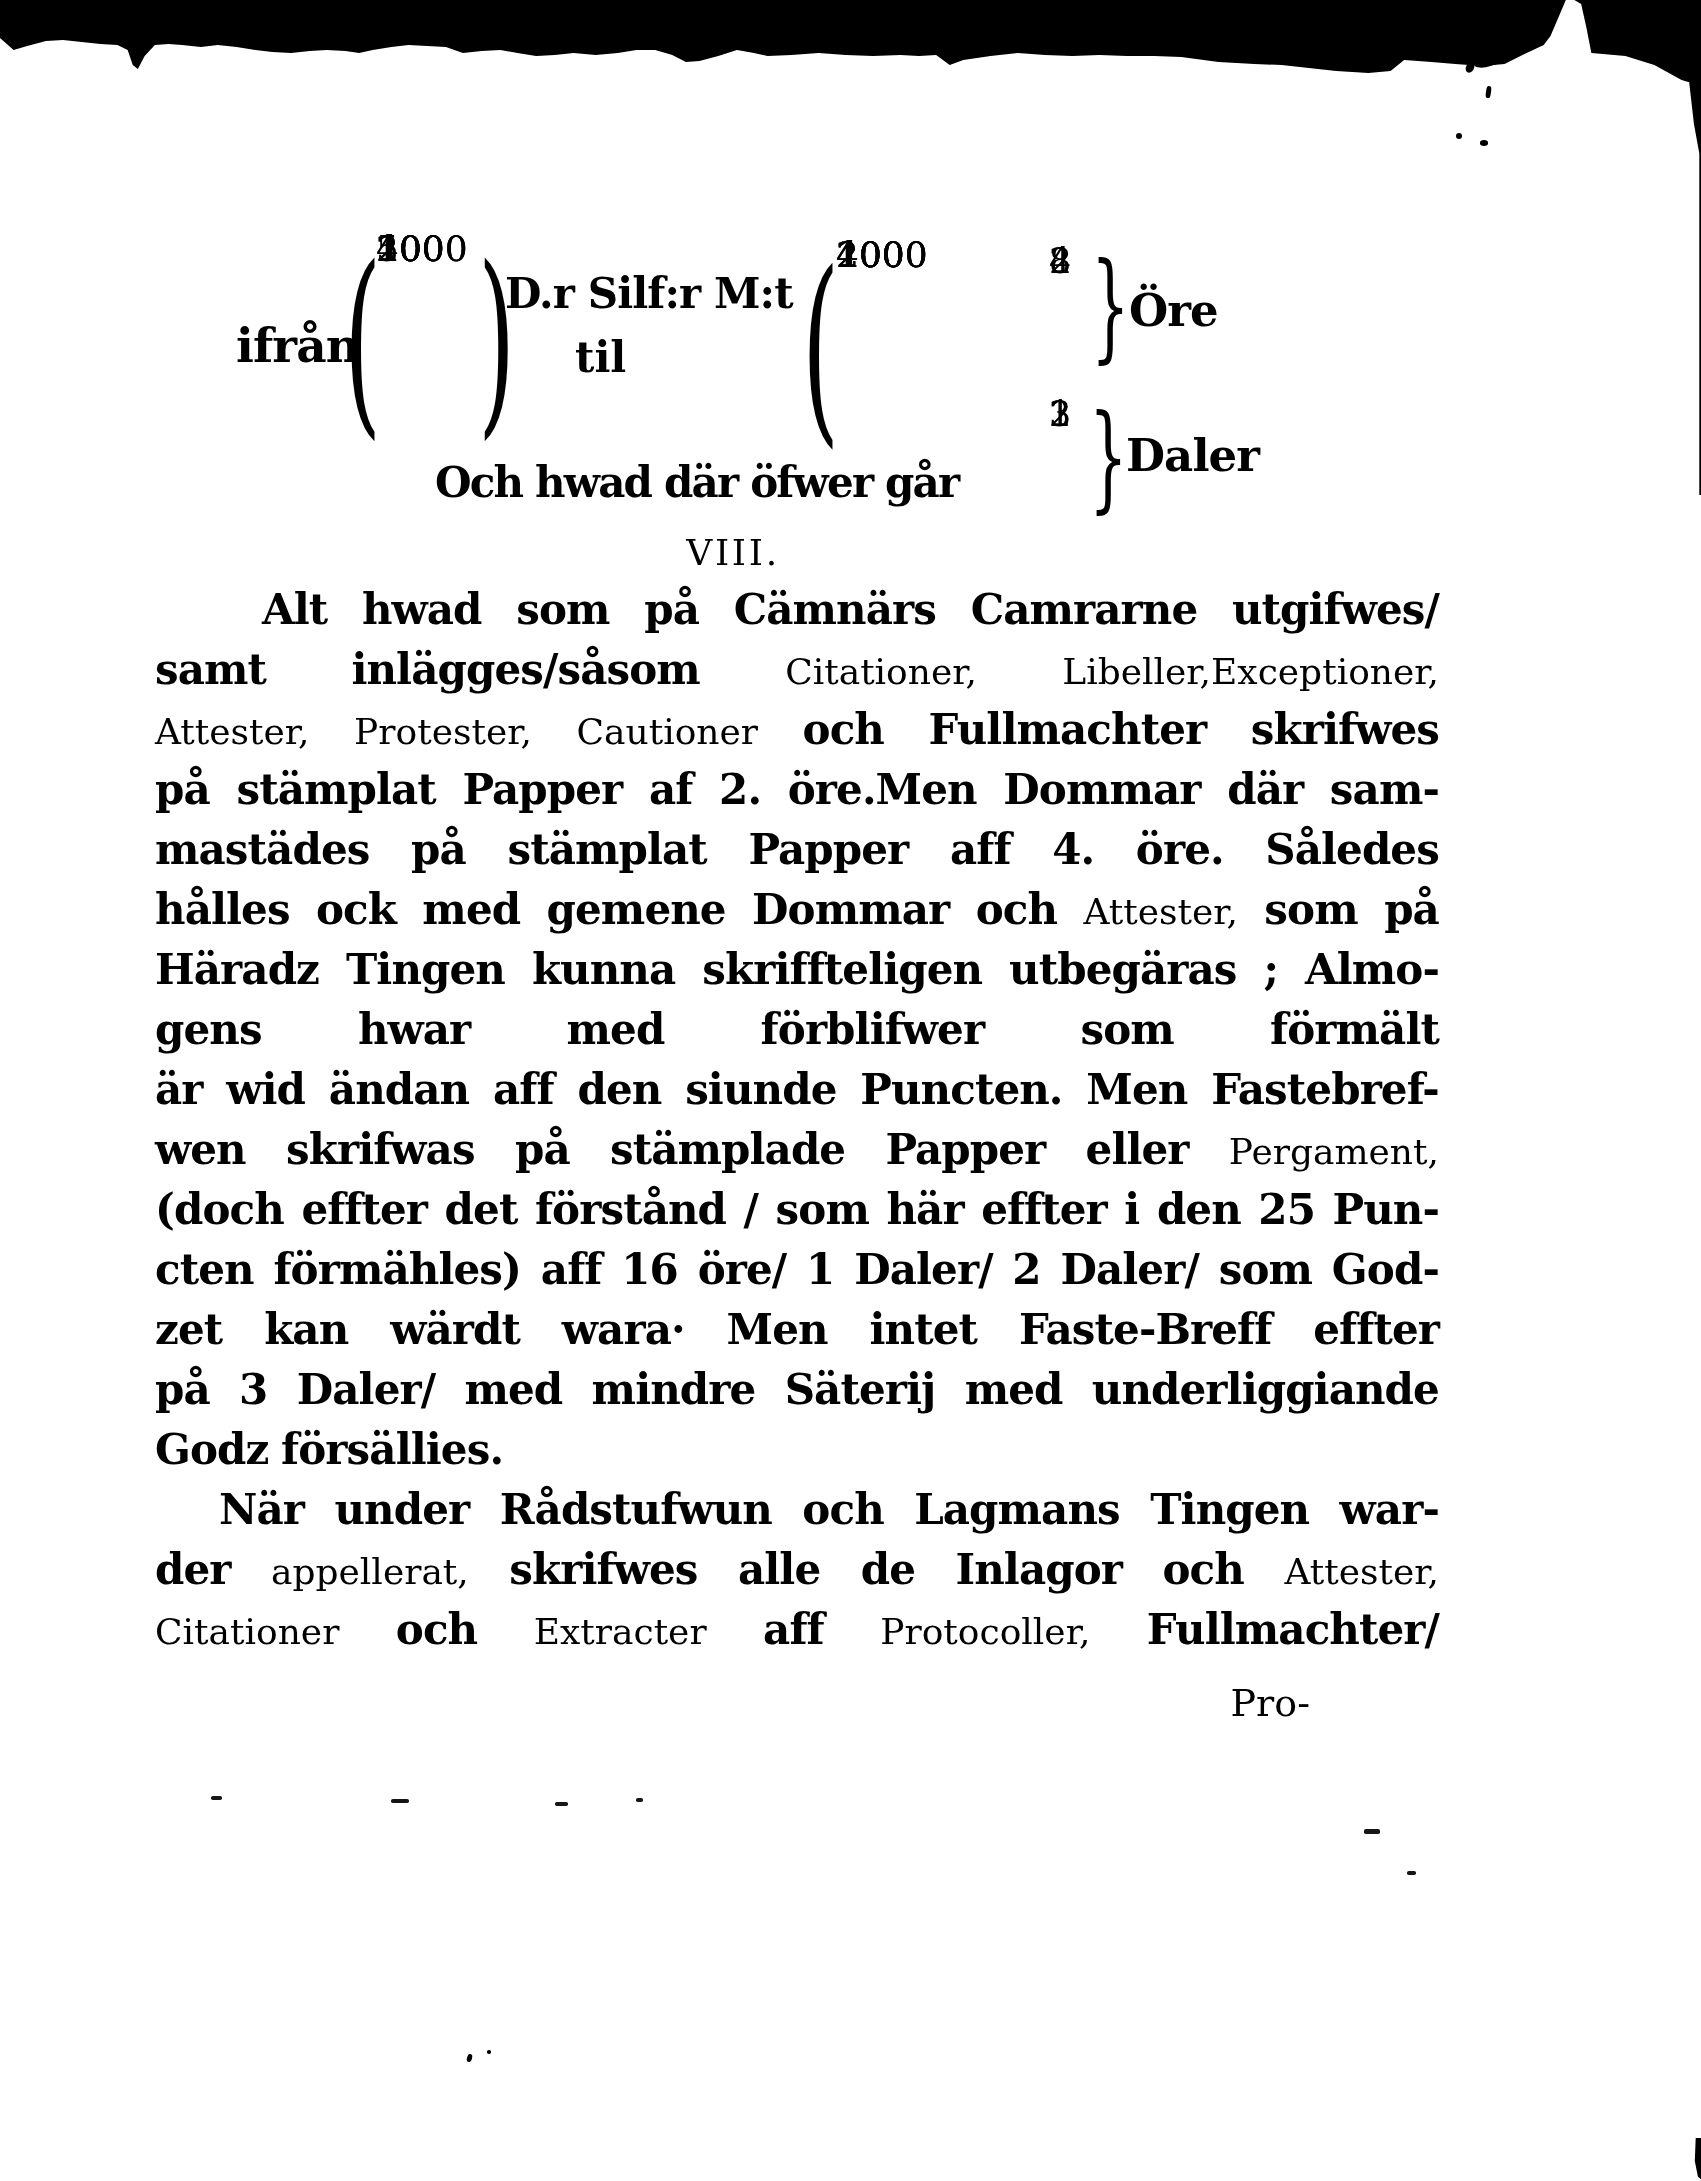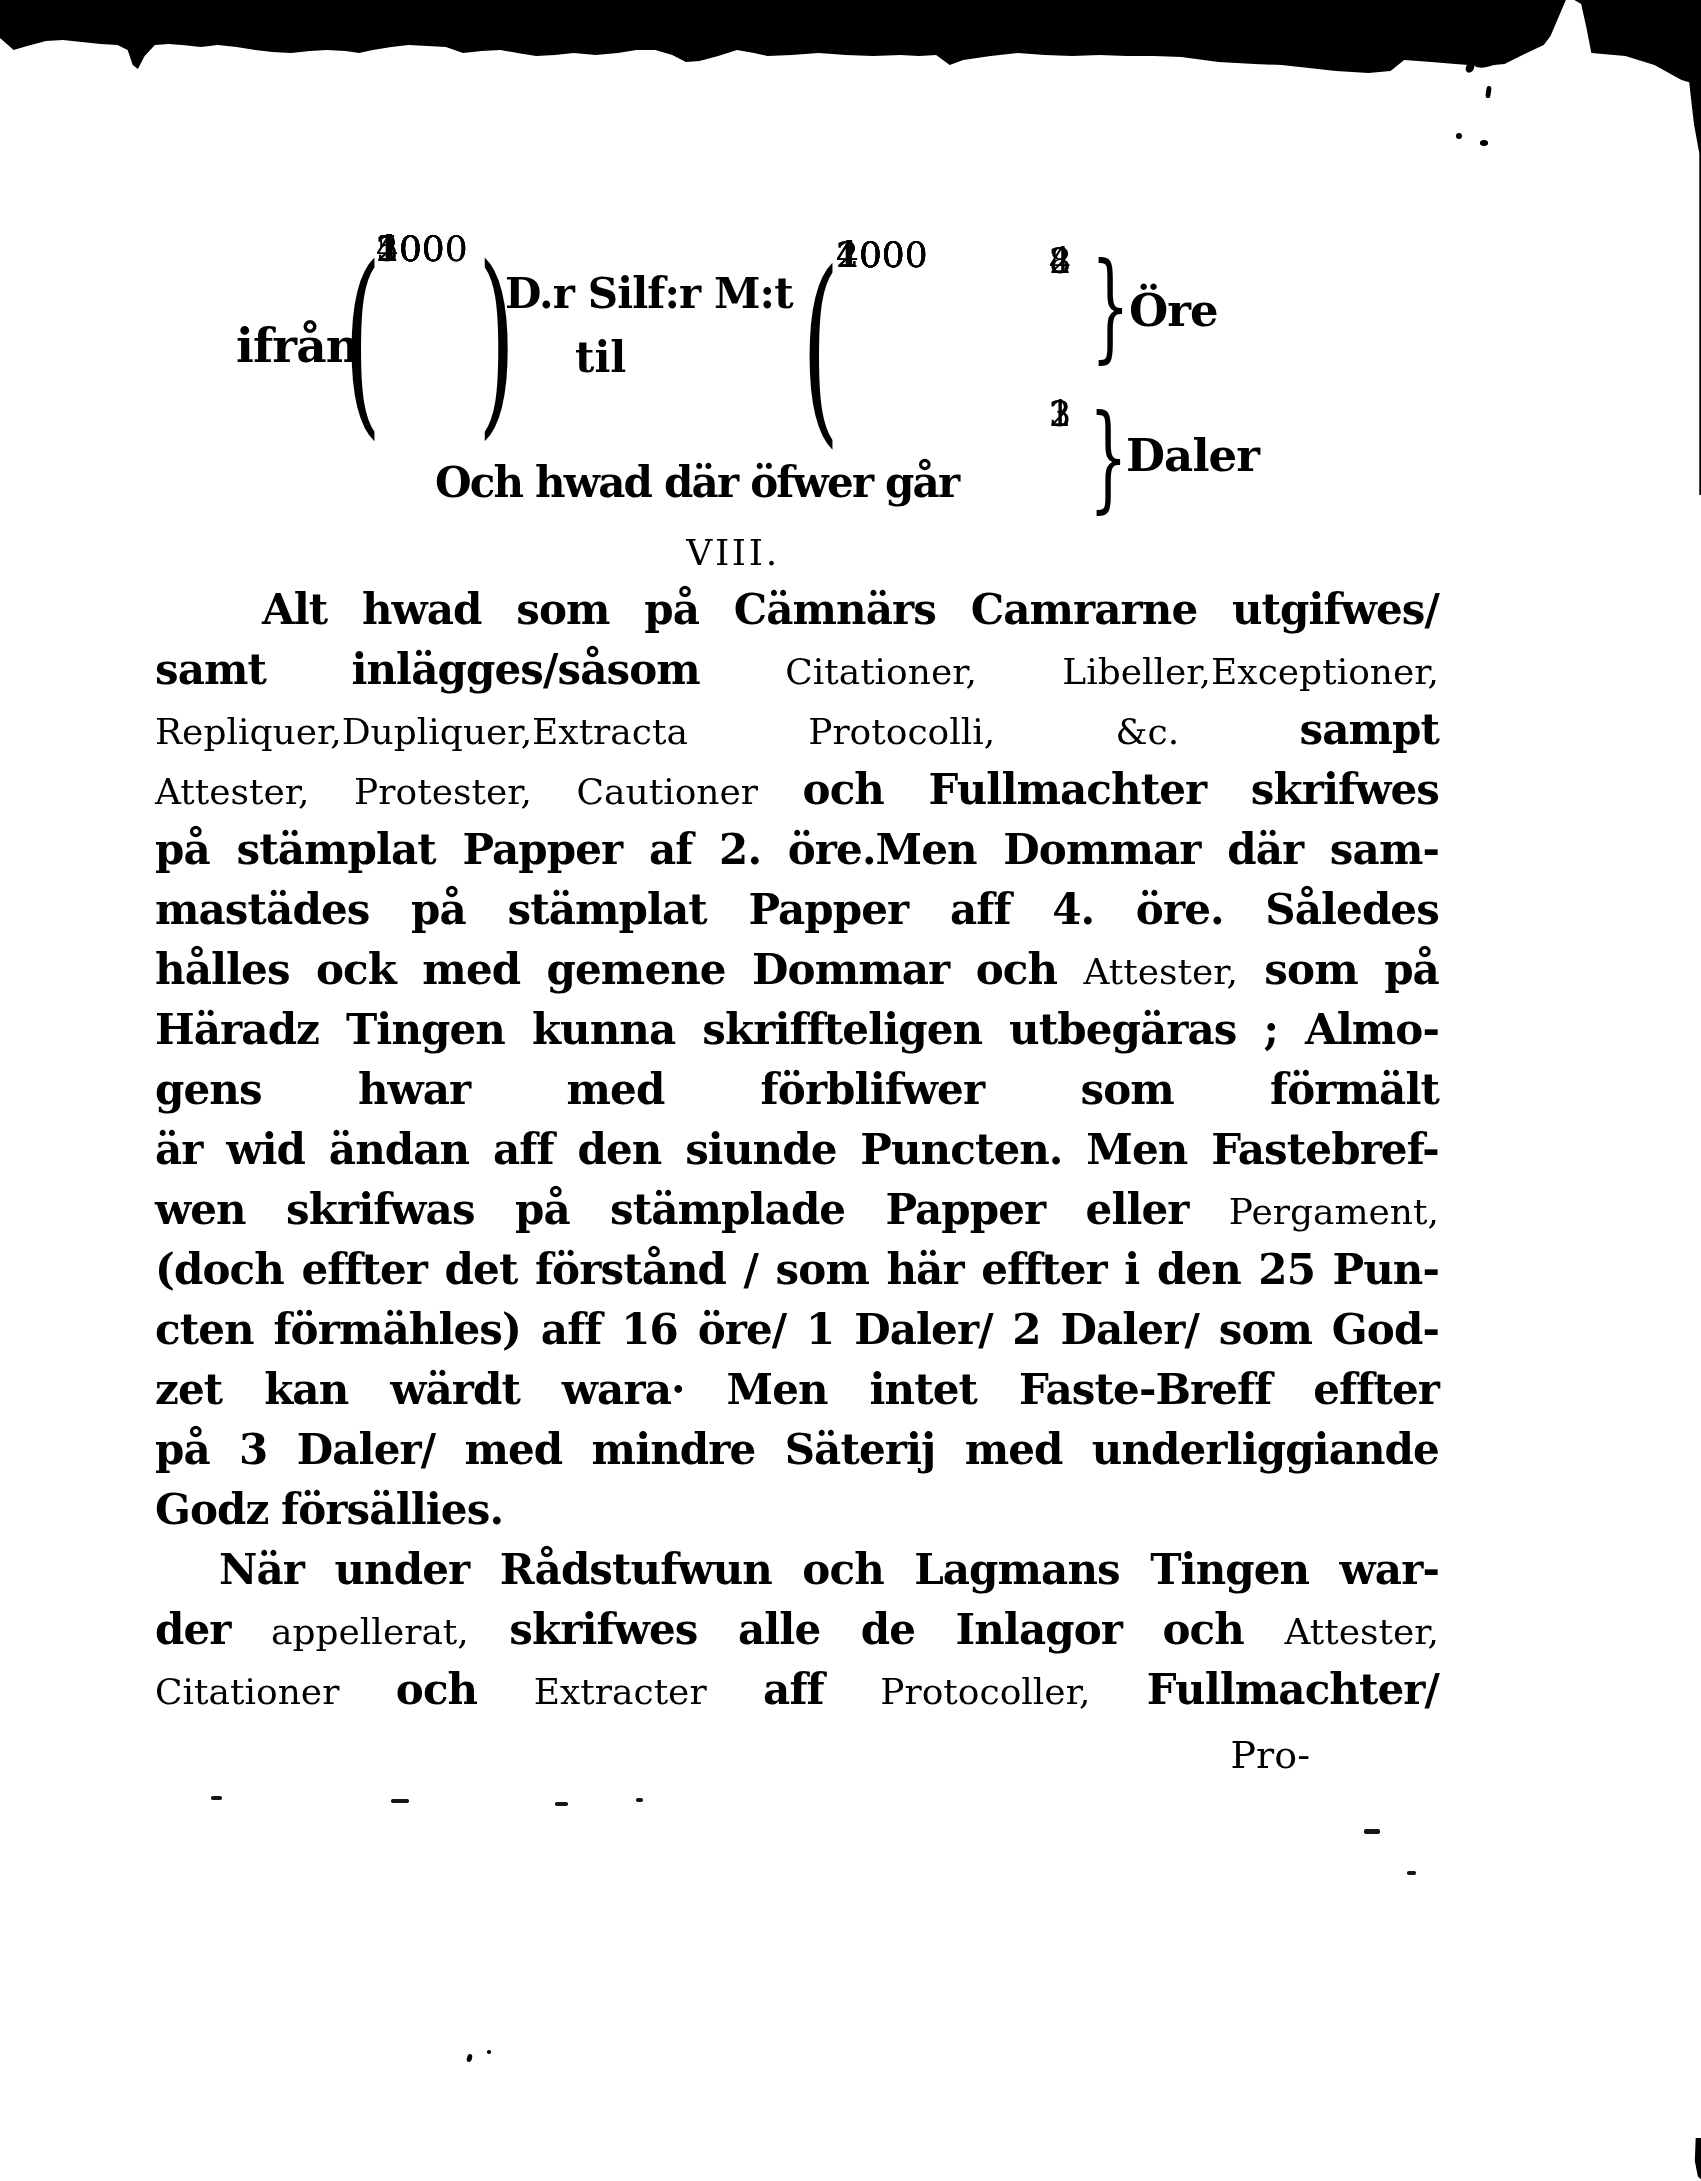--- a/index.html
+++ b/index.html
@@ -57,21 +57,21 @@
   .heading.h0{transform:translateX(-64px);}
   .heading.h1{height:51px;}
   .line{display:flex;justify-content:space-between;align-items:baseline;height:60px;
         font-size:42px;font-weight:700;}
   .line.indent1{padding-left:107px;}
   .line.indent2{padding-left:64px;}
   .line.nojust{justify-content:flex-start;gap:0.30em;}
   .w{white-space:pre;}
   .w.fraktur{letter-spacing:-0.9px;}
   .w.roman{font-weight:400;font-size:36px;letter-spacing:0;}
-  .catchline{height:60px;display:flex;justify-content:flex-end;align-items:center;
+  .catchline{height:60px;display:flex;justify-content:flex-end;align-items:flex-end;
              padding-right:129px;font-size:38px;font-weight:400;}
 </style>
 </head>
 <body>
 
 <div class="page">
 
   <div class="topbar"></div>
   <div class="rwedge"></div>
   <div class="brmark"></div>
@@ -138,26 +138,20 @@
         <span class="w fraktur">Camrarne</span>
         <span class="w fraktur">utgifwes/</span>
       </div>
       <div class="line">
         <span class="w fraktur">samt</span>
         <span class="w fraktur">inlägges/såsom</span>
         <span class="w roman">Citationer,</span>
         <span class="w roman">Libeller,Exceptioner,</span>
       </div>
       <div class="line">
-        <span class="w roman">Repliquer,Dupliquer,Extracta</span>
-        <span class="w roman">Protocolli,</span>
-        <span class="w roman">&amp;c.</span>
-        <span class="w fraktur">sampt</span>
-      </div>
-      <div class="line">
         <span class="w roman">Attester,</span>
         <span class="w roman">Protester,</span>
         <span class="w roman">Cautioner</span>
         <span class="w fraktur">och</span>
         <span class="w fraktur">Fullmachter</span>
         <span class="w fraktur">skrifwes</span>
       </div>
       <div class="line">
         <span class="w fraktur">på</span>
         <span class="w fraktur">stämplat</span>

